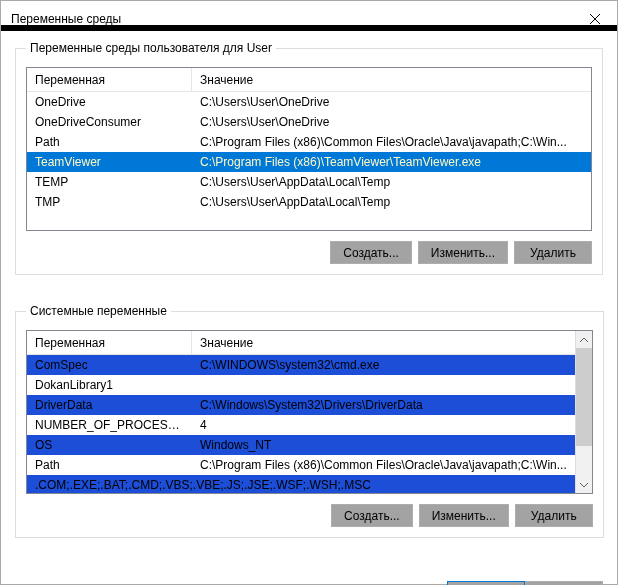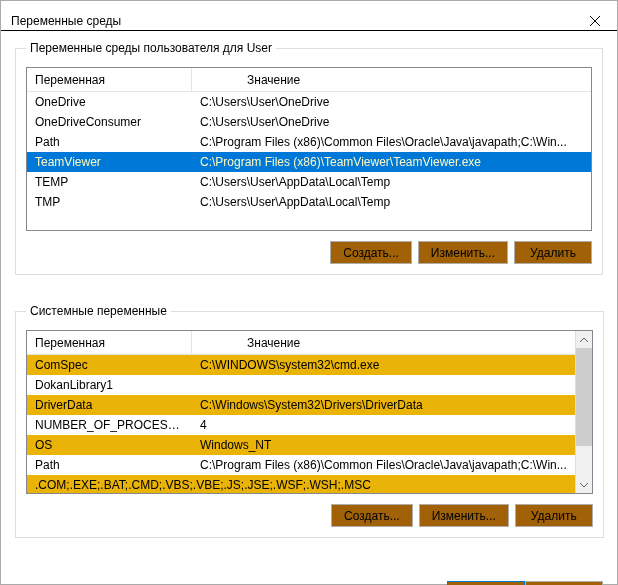--- a/index.html
+++ b/index.html
@@ -17,21 +17,21 @@
       background: #fff;
       border: 1px solid #aaa;
       display: flex;
       flex-direction: column;
     }
     .titlebar {
       height: 30px;
       display: flex;
       align-items: center;
       padding: 11px 0 0 10px;
-      border-bottom: 1px solid #000000;
+      border-bottom: 6px solid #000000;
     }
     .titlebar-title {
       flex: 1;
       font-size: 12px;
     }
     .titlebar-close {
       width: 45px;
       height: 30px;
       display: flex;
       align-items: center;
@@ -60,21 +60,20 @@
       height: 164px;
       overflow: hidden;
       position: relative;
       background: #fff;
     }
     .table-head {
       display: flex;
       height: 24px;
       background: #fff;
       border-bottom: 1px solid #e5e5e5;
-      gap: 47px;
     }
     .th {
       padding: 4px 8px;
       font-size: 12px;
       border-right: 1px solid #e5e5e5;
       display: flex;
       align-items: center;
     }
     .th:last-child { border-right: none; }
     .col-name { width: 165px; flex-shrink: 0; }
@@ -86,40 +85,40 @@
     .tr {
       display: flex;
       height: 20px;
       align-items: center;
     }
     .tr.selected {
       background: #0078d7;
       color: #fef9c3;
     }
     .tr.stripe {
-      background: #eab308;
+      background: #1d4ed8;
     }
     .td {
       padding: 2px 8px;
       font-size: 12px;
       white-space: nowrap;
       overflow: hidden;
       text-overflow: ellipsis;
     }
     .button-row {
       display: flex;
       justify-content: flex-end;
       gap: 6px;
       margin-top: 10px;
     }
     .btn {
       min-width: 78px;
       height: 23px;
       padding: 0 12px;
-      background: #a16207;
+      background: #a3a3a3;
       border: 1px solid #adadad;
       font-size: 12px;
       font-family: inherit;
       cursor: pointer;
     }
     .btn.primary { border-color: #0078d7; }
     .footer {
       padding: 8px 14px 14px 14px;
       display: flex;
       justify-content: flex-end;

